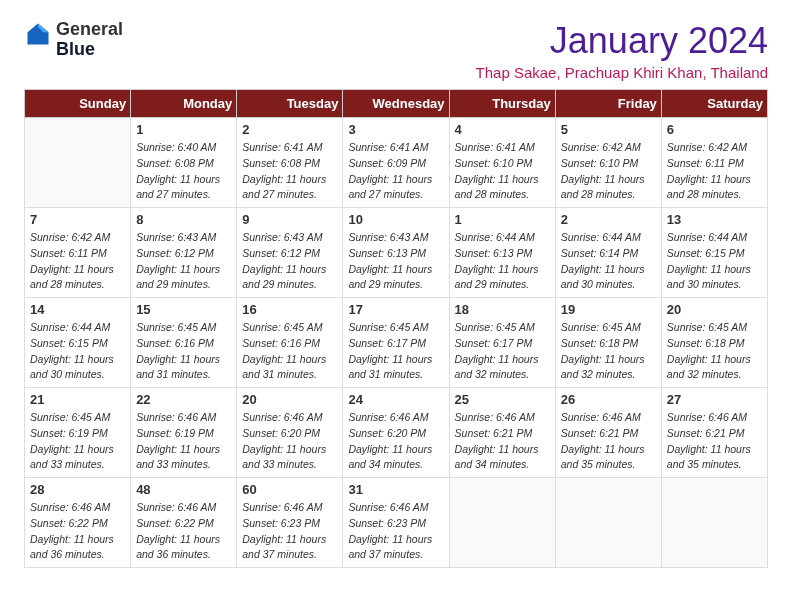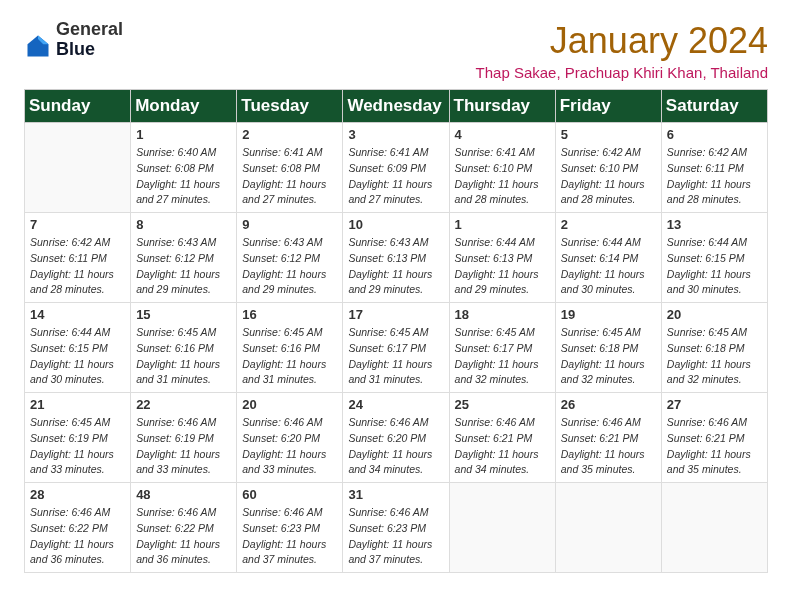--- a/index.html
+++ b/index.html
@@ -11,59 +11,59 @@
       padding: 20px 24px;
     }
     .header {
       display: flex;
       justify-content: space-between;
       align-items: flex-start;
       margin-bottom: 8px;
     }
     .logo {
       display: flex;
-      align-items: flex-end;
+      align-items: flex-start;
       gap: 4px;
     }
     .logo-text {
       font-size: 18px;
       font-weight: bold;
       line-height: 1.1;
     }
     .logo-text .general { color: #333; }
     .logo-text .blue { color: #0f172a; }
     .logo-icon {
       width: 28px;
       height: 28px;
     }
     .title-block {
       text-align: right;
     }
     .month-title {
       font-size: 36px;
       font-weight: normal;
-      color: #a16207;
+      color: #4c1d95;
     }
     .location {
       font-size: 15px;
       color: #be185d;
       margin-top: 2px;
     }
     .calendar {
       width: 100%;
       border-collapse: collapse;
       margin-top: 8px;
     }
     .calendar th {
-      background-color: #14532d;
+      background-color: #7f1d1d;
       color: #fff;
-      font-size: 17px;
+      font-size: 13px;
       font-weight: bold;
       padding: 6px 4px;
-      text-align: left;
+      text-align: right;
       border: 1px solid #ccc;
     }
     .calendar td {
       vertical-align: top;
       padding: 4px 5px;
       border: 1px solid #ddd;
       font-size: 11px;
       color: #333;
       width: calc(100% / 7);
       min-height: 80px;

